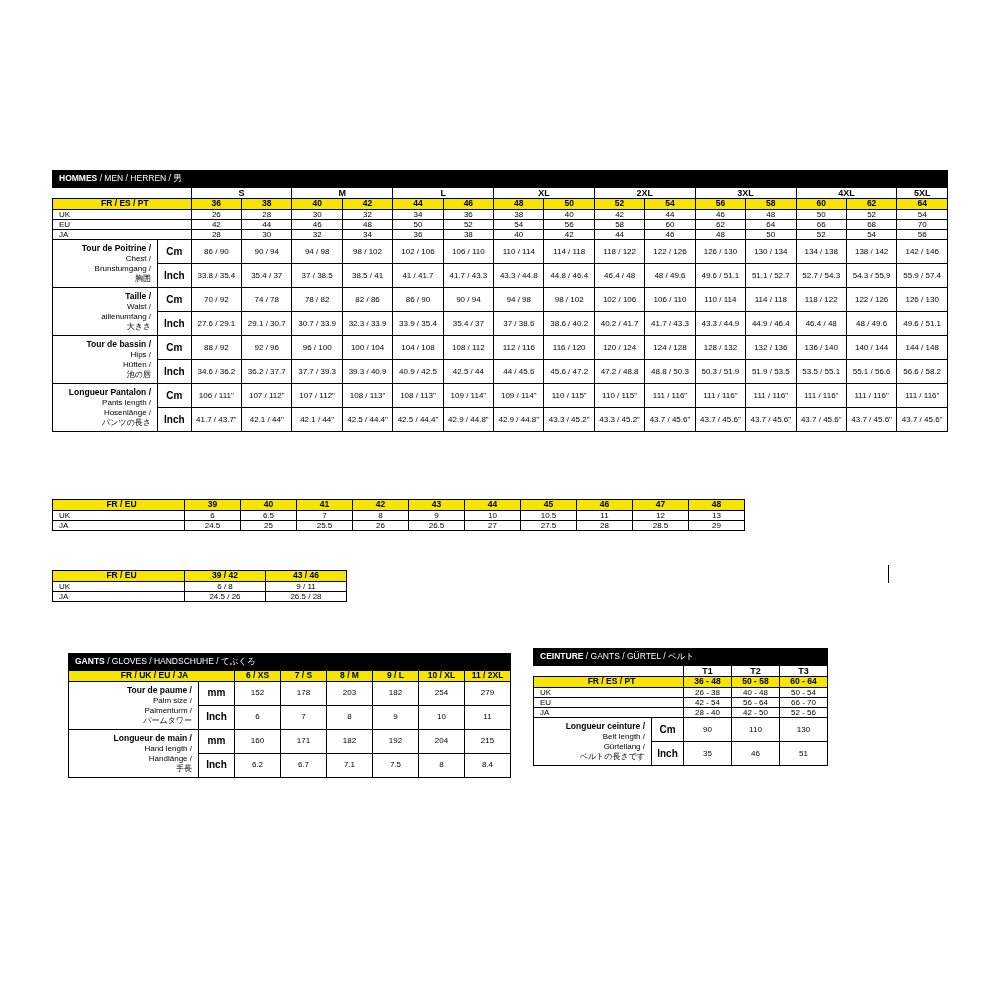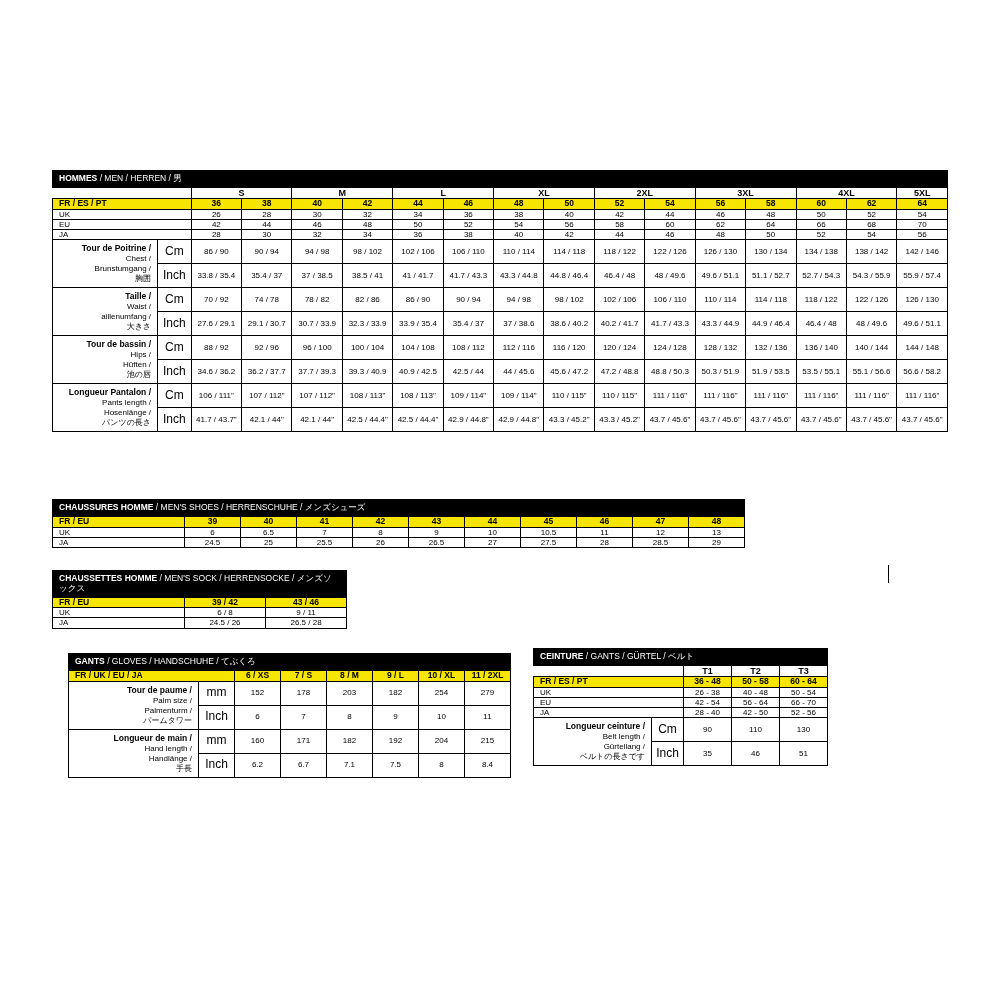--- a/index.html
+++ b/index.html
@@ -45,21 +45,21 @@
     border: 1px solid #000;
   }
   .hdr-black .ttl-b { font-weight: bold; }
   .hdr-black .ttl-n { font-weight: normal; }
   .yellow td {
     background: #f6e500;
     font-weight: bold;
     font-size: 8.5px;
   }
   .yellow td.lbl {
-    text-align: left;
+    text-align: center;
     padding-left: 6px;
   }
   .sizegrp td {
     font-weight: bold;
     font-size: 9px;
     border-top: none;
   }
   .sizegrp td.blank {
     border: none;
     background: #fff;
@@ -67,22 +67,22 @@
   .rowlabel {
     text-align: right;
     padding: 3px 6px;
     font-size: 8px;
     line-height: 1.25;
   }
   .rowlabel b {
     font-size: 8.5px;
   }
   .unit {
-    font-size: 12px;
-    font-weight: normal;
+    font-size: 10px;
+    font-weight: bold;
   }
   .plain td.lbl {
     text-align: left;
     padding-left: 6px;
   }
 
   
   #men-table { position: absolute; left: 52px; top: 170px; width: 896px; }
   #shoes-table { position: absolute; left: 52px; top: 499px; width: 692px; }
   #socks-table { position: absolute; left: 52px; top: 570px; width: 294px; }
@@ -398,26 +398,20 @@
         <col style="width:56px">
       <col style="width:56px">
         <col style="width:56px">
         <col style="width:56px">
       <col style="width:56px">
         <col style="width:56px">
         <col style="width:56px">
       <col style="width:56px">
     </colgroup>
     <tbody>
-        <tr class="hdr-black">
-      <td colspan="11">
-        <span class="ttl-b">CHAUSSURES HOMME</span>
-        <span class="ttl-n">/ MEN'S SHOES / HERRENSCHUHE / メンズシューズ</span>
-      </td>
-    </tr>
     <tr class="yellow">
       <td class="lbl">FR / EU</td>
       <td>39</td>
       <td>40</td>
       <td>41</td>
       <td>42</td>
       <td>43</td>
       <td>44</td>
       <td>45</td>
       <td>46</td>
@@ -453,26 +447,20 @@
   </tbody>
     </table>
 
   <table id="socks-table">
     <colgroup>
       <col style="width:132px">
         <col style="width:81px">
         <col style="width:81px">
     </colgroup>
     <tbody>
-        <tr class="hdr-black">
-      <td colspan="3">
-        <span class="ttl-b">CHAUSSETTES HOMME</span>
-        <span class="ttl-n">/ MEN'S SOCK / HERRENSOCKE / メンズソックス</span>
-      </td>
-    </tr>
     <tr class="yellow">
       <td class="lbl">FR / EU</td>
       <td>39 / 42</td>
       <td>43 / 46</td>
     </tr>
     <tr class="plain">
       <td class="lbl">UK</td>
       <td>6 / 8</td>
       <td>9 / 11</td>
     </tr>

